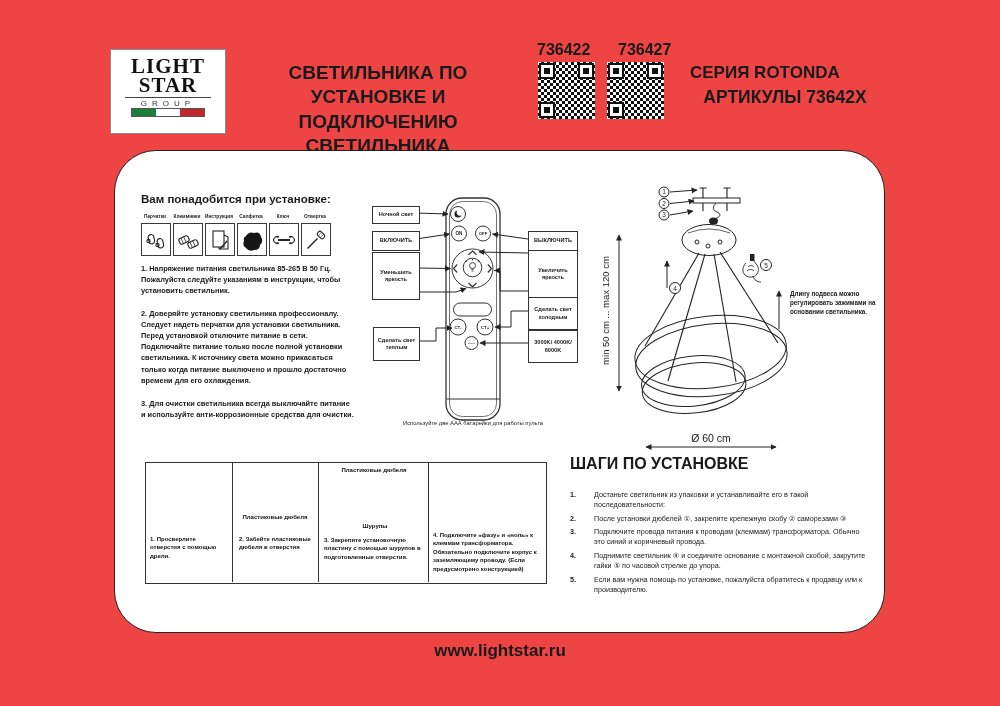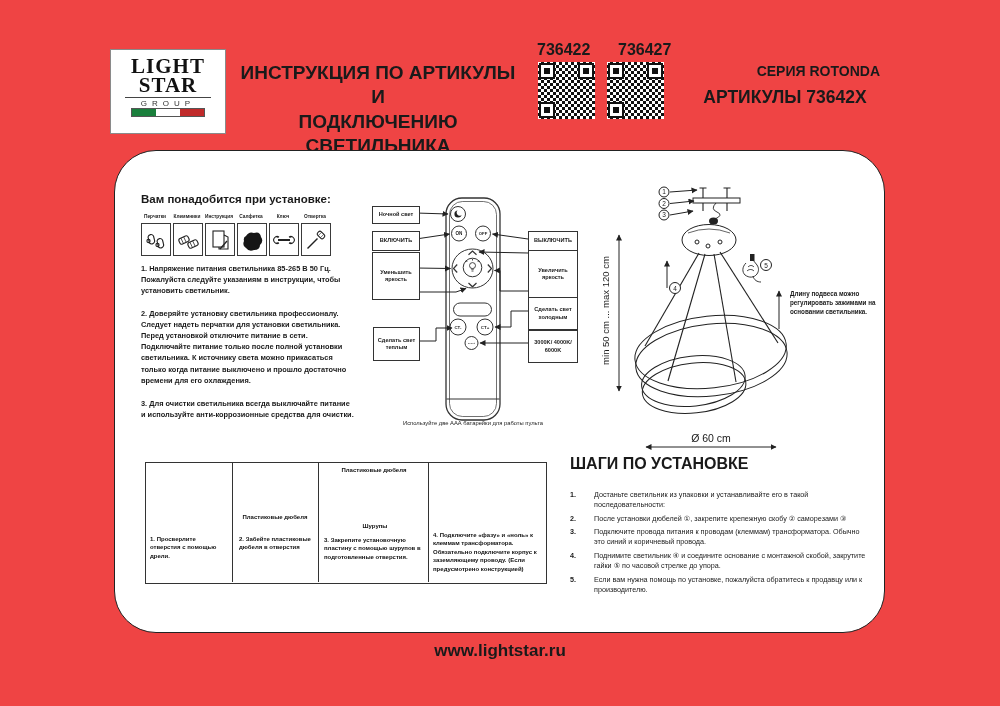--- a/index.html
+++ b/index.html
@@ -13,21 +13,21 @@
   #logo-flag{width:72px;height:7px;margin:0 auto;border:1px solid #555;display:flex;}
   #logo-flag span{flex:1;}
   #title{left:232px;top:61px;width:292px;text-align:center;font-size:19px;font-weight:700;line-height:1.28;}
   .qr-num{top:41px;width:60px;text-align:left;font-size:16px;font-weight:700;}
   .qr{top:62px;width:57px;height:57px;background-image:
       linear-gradient(45deg,#111 25%,transparent 25%,transparent 75%,#111 75%),
       linear-gradient(45deg,#111 25%,transparent 25%,transparent 75%,#111 75%);
       background-size:6px 6px;background-position:0 0,3px 3px;background-color:#fff;}
   .fp{position:absolute;width:12px;height:12px;border:2px solid #111;background:#fff;}
   .fp::after{content:"";position:absolute;left:3px;top:3px;width:6px;height:6px;background:#111;}
-  #series{left:690px;top:63px;width:190px;text-align:right;font-size:14px;font-weight:700;}
+  #series{left:690px;top:63px;width:190px;text-align:left;font-size:17px;font-weight:700;}
   #articles{left:680px;top:87px;width:210px;text-align:center;font-size:17.5px;font-weight:700;}
   
   #main-box{left:114px;top:150px;width:769px;height:481px;border:1.5px solid #222;border-radius:42px;background:#fff;}
   #needs-heading{left:141px;top:193px;width:230px;font-size:11.5px;font-weight:700;}
   .tool-label{top:214px;width:34px;text-align:center;font-size:4.8px;font-weight:600;color:#222;}
   .tool-box{top:223px;width:28px;height:31px;border:1px solid #3a3a3a;display:flex;align-items:center;justify-content:center;background:#fff;}
   .warn{left:141px;width:213px;font-size:7.4px;font-weight:600;line-height:1.5;text-align:left;}
   
   .lbl{border:1px solid #333;background:#fff;display:flex;align-items:center;justify-content:center;
        text-align:center;font-size:5.6px;font-weight:600;line-height:1.3;padding:1px;}
@@ -60,21 +60,21 @@
     <div class="lg">STAR</div>
     <div class="grp">GROUP</div>
     <div id="logo-flag">
       <span style="background:#1a7f3c;"></span>
         <span style="background:#fff;"></span>
         <span style="background:#c02a2a;"></span>
     </div>
   </div>
 
   <div class="abs" id="title">
-    <div>ИНСТРУКЦИЯ ПО АРТИКУЛЫ И</div>
+    <div>СВЕТИЛЬНИКА ПО УСТАНОВКЕ И</div>
     <div>ПОДКЛЮЧЕНИЮ СВЕТИЛЬНИКА</div>
   </div>
 
   <div class="abs qr-num" style="left:537px;">736422</div>
   <div class="abs qr-num" style="left:618px;">736427</div>
   <div class="abs qr" style="left:538px;">
     <div class="fp" style="left:1px;top:1px;"></div>
       <div class="fp" style="right:1px;top:1px;"></div>
       <div class="fp" style="left:1px;bottom:1px;"></div>
   </div>

